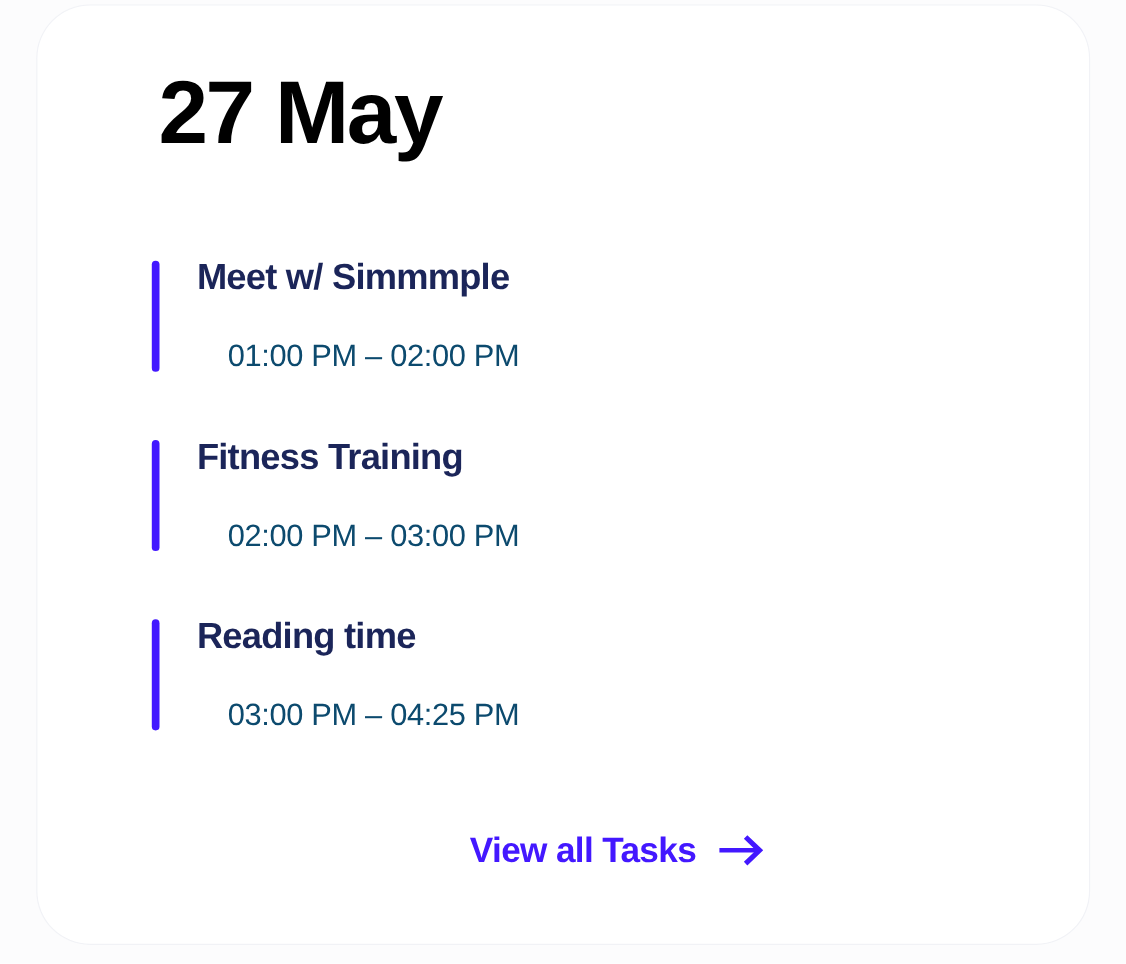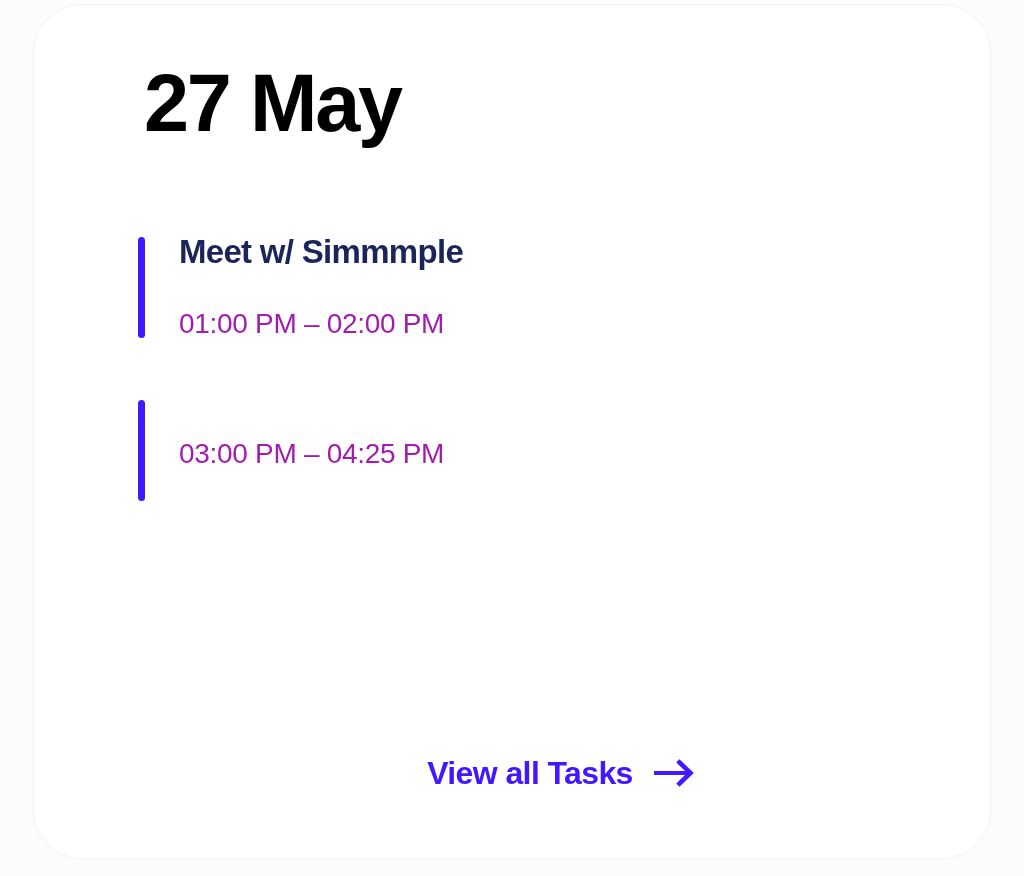--- a/index.html
+++ b/index.html
@@ -86,23 +86,24 @@
     color: #1b2559;
     line-height: 1.18;
     white-space: nowrap;
   }
 
   .task-time {
     margin-top: 9px;
     font-size: 28px;
     font-weight: 400;
     letter-spacing: -0.3px;
-    color: #a21caf;
+    color: #0c4a6e;
     line-height: 1.18;
     white-space: nowrap;
+    margin-left: 28px;
   }
 
   
   .card-footer {
     position: absolute;
     left: 0;
     right: 0;
     top: 752px;
     display: flex;
     justify-content: center;
@@ -152,24 +153,32 @@
     <div class="task-list">
 
       <div class="task-item">
         <div class="task-accent"></div>
         <div class="task-texts">
           <div class="task-title">Meet w/ Simmmple</div>
           <div class="task-time">01:00 PM – 02:00 PM</div>
         </div>
       </div>
 
+      <div class="task-item">
+        <div class="task-accent"></div>
+        <div class="task-texts">
+          <div class="task-title">Fitness Training</div>
+          <div class="task-time">02:00 PM – 03:00 PM</div>
+        </div>
+      </div>
 
       <div class="task-item">
         <div class="task-accent"></div>
         <div class="task-texts">
+          <div class="task-title">Reading time</div>
           <div class="task-time">03:00 PM – 04:25 PM</div>
         </div>
       </div>
 
     </div>
 
     <div class="card-footer">
       <a class="view-all-link" href="#">
         <span class="view-all-label">View all Tasks</span>
         <span class="arrow-icon">

